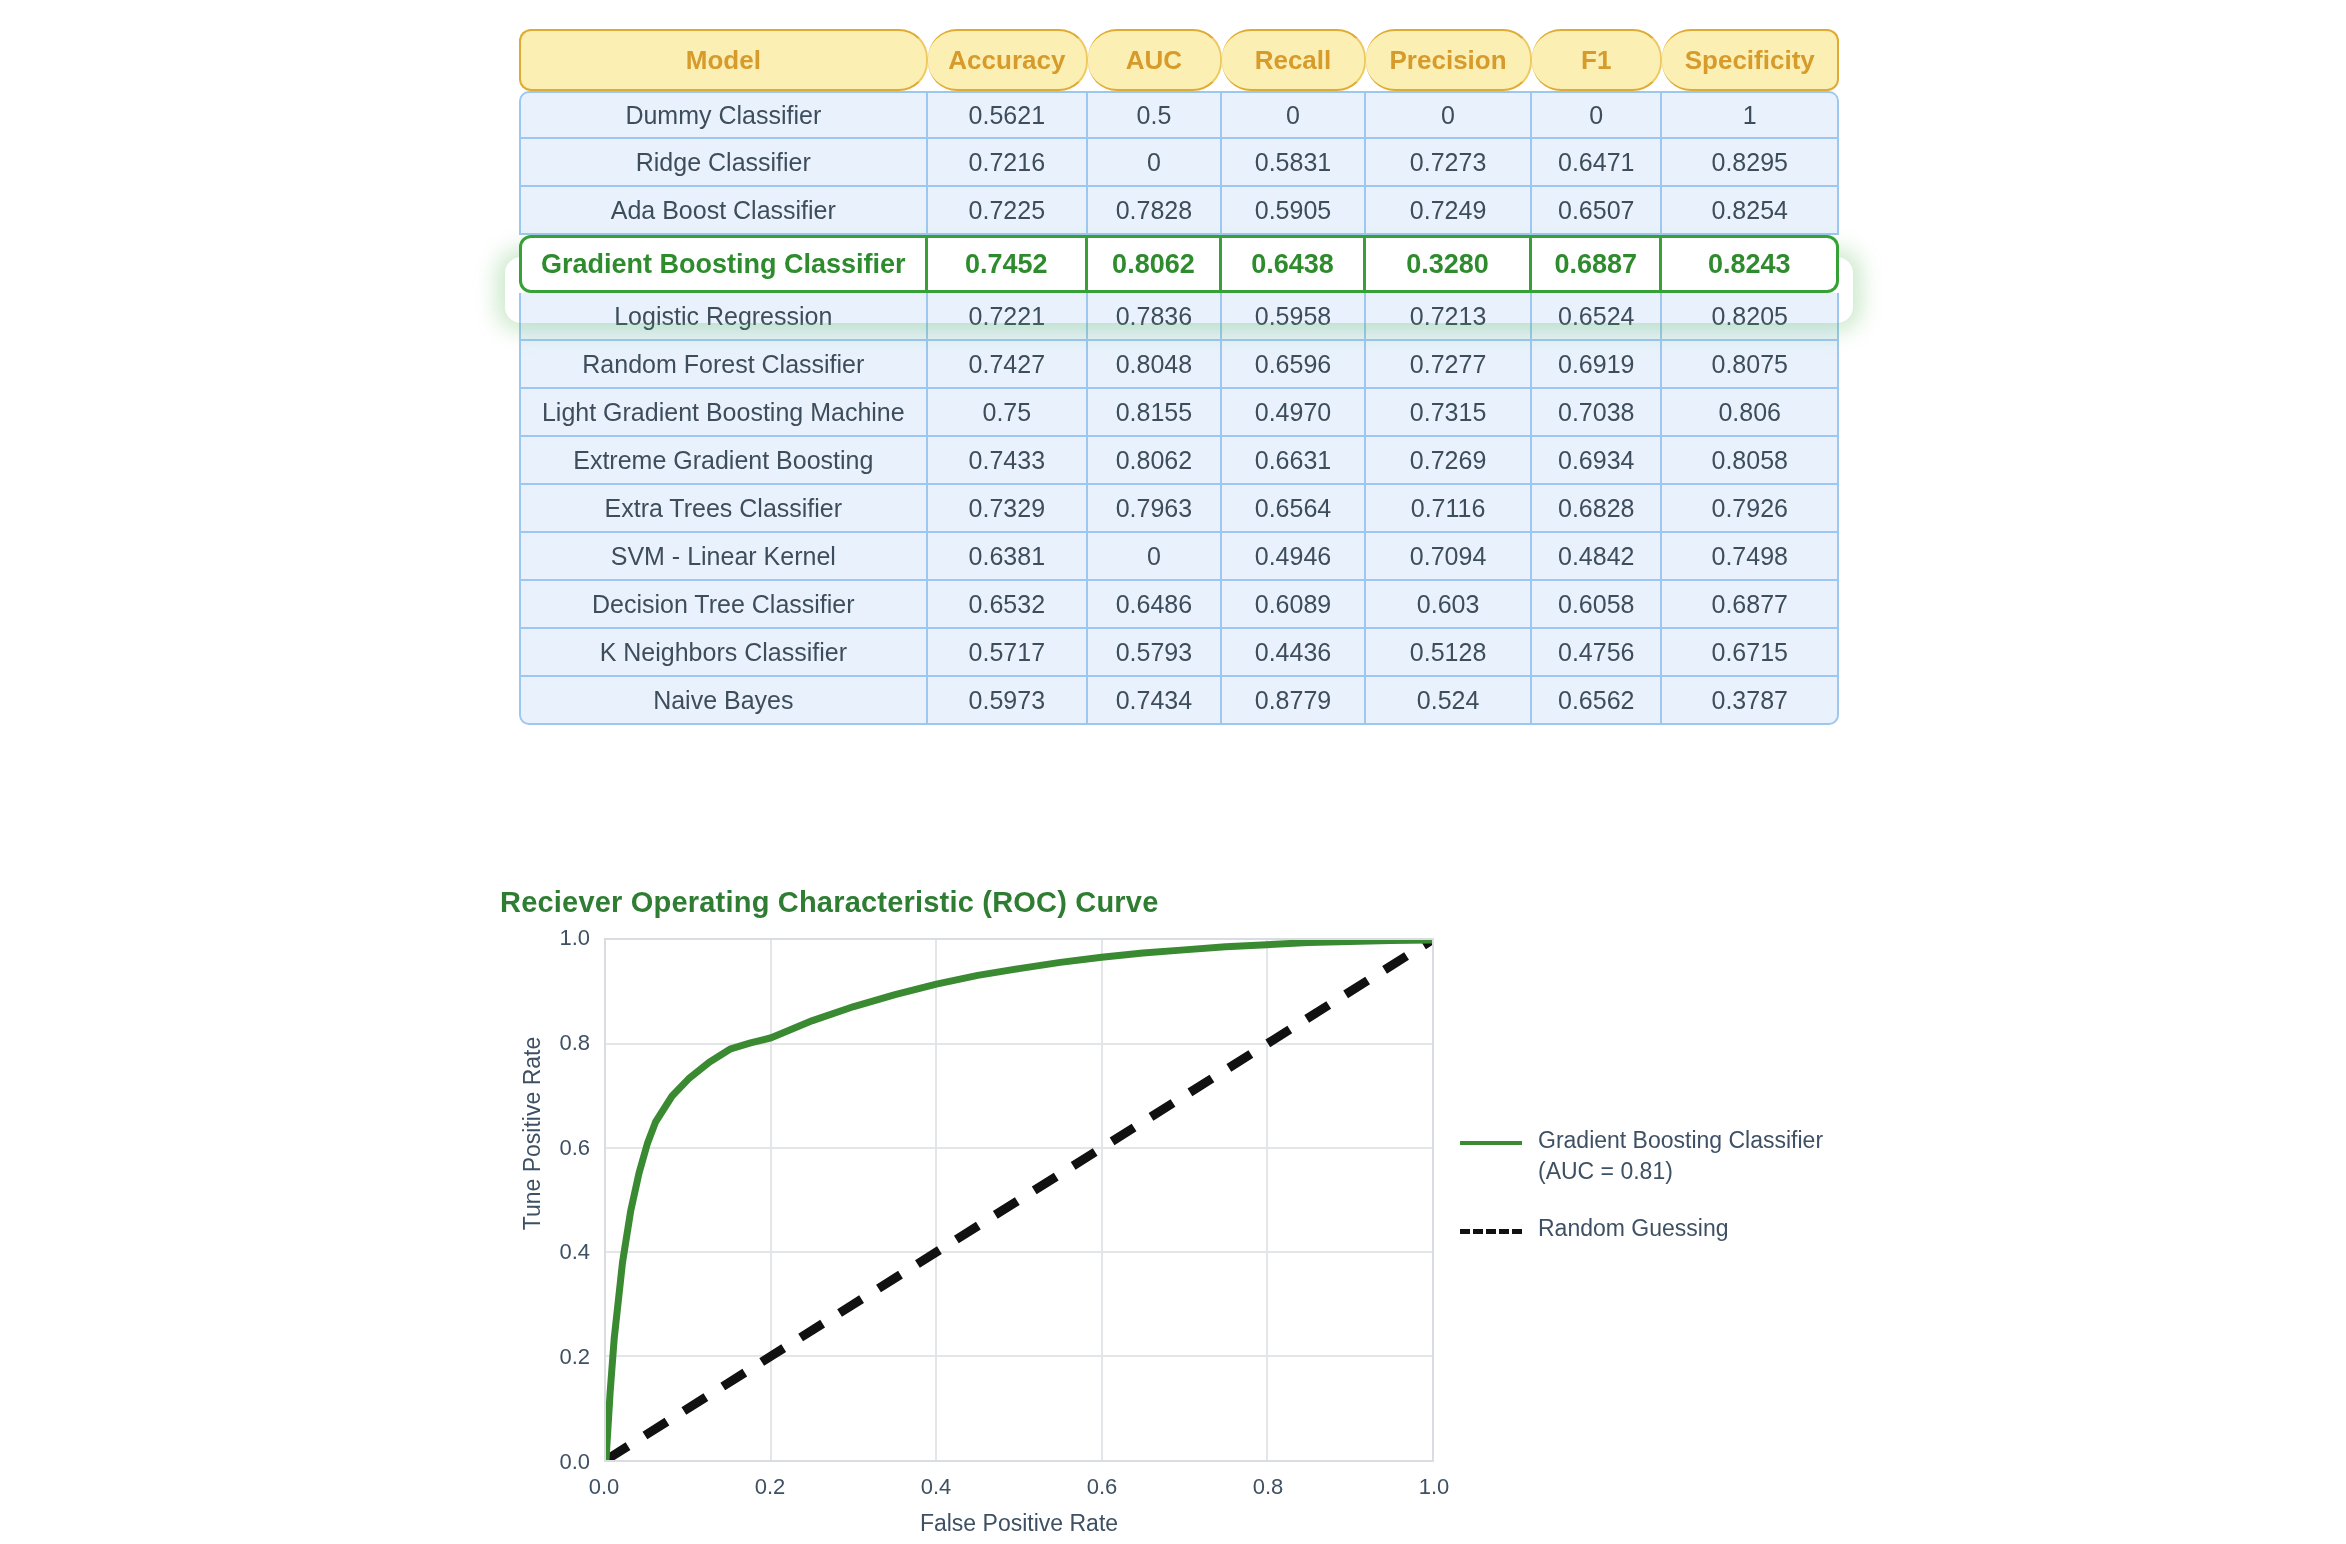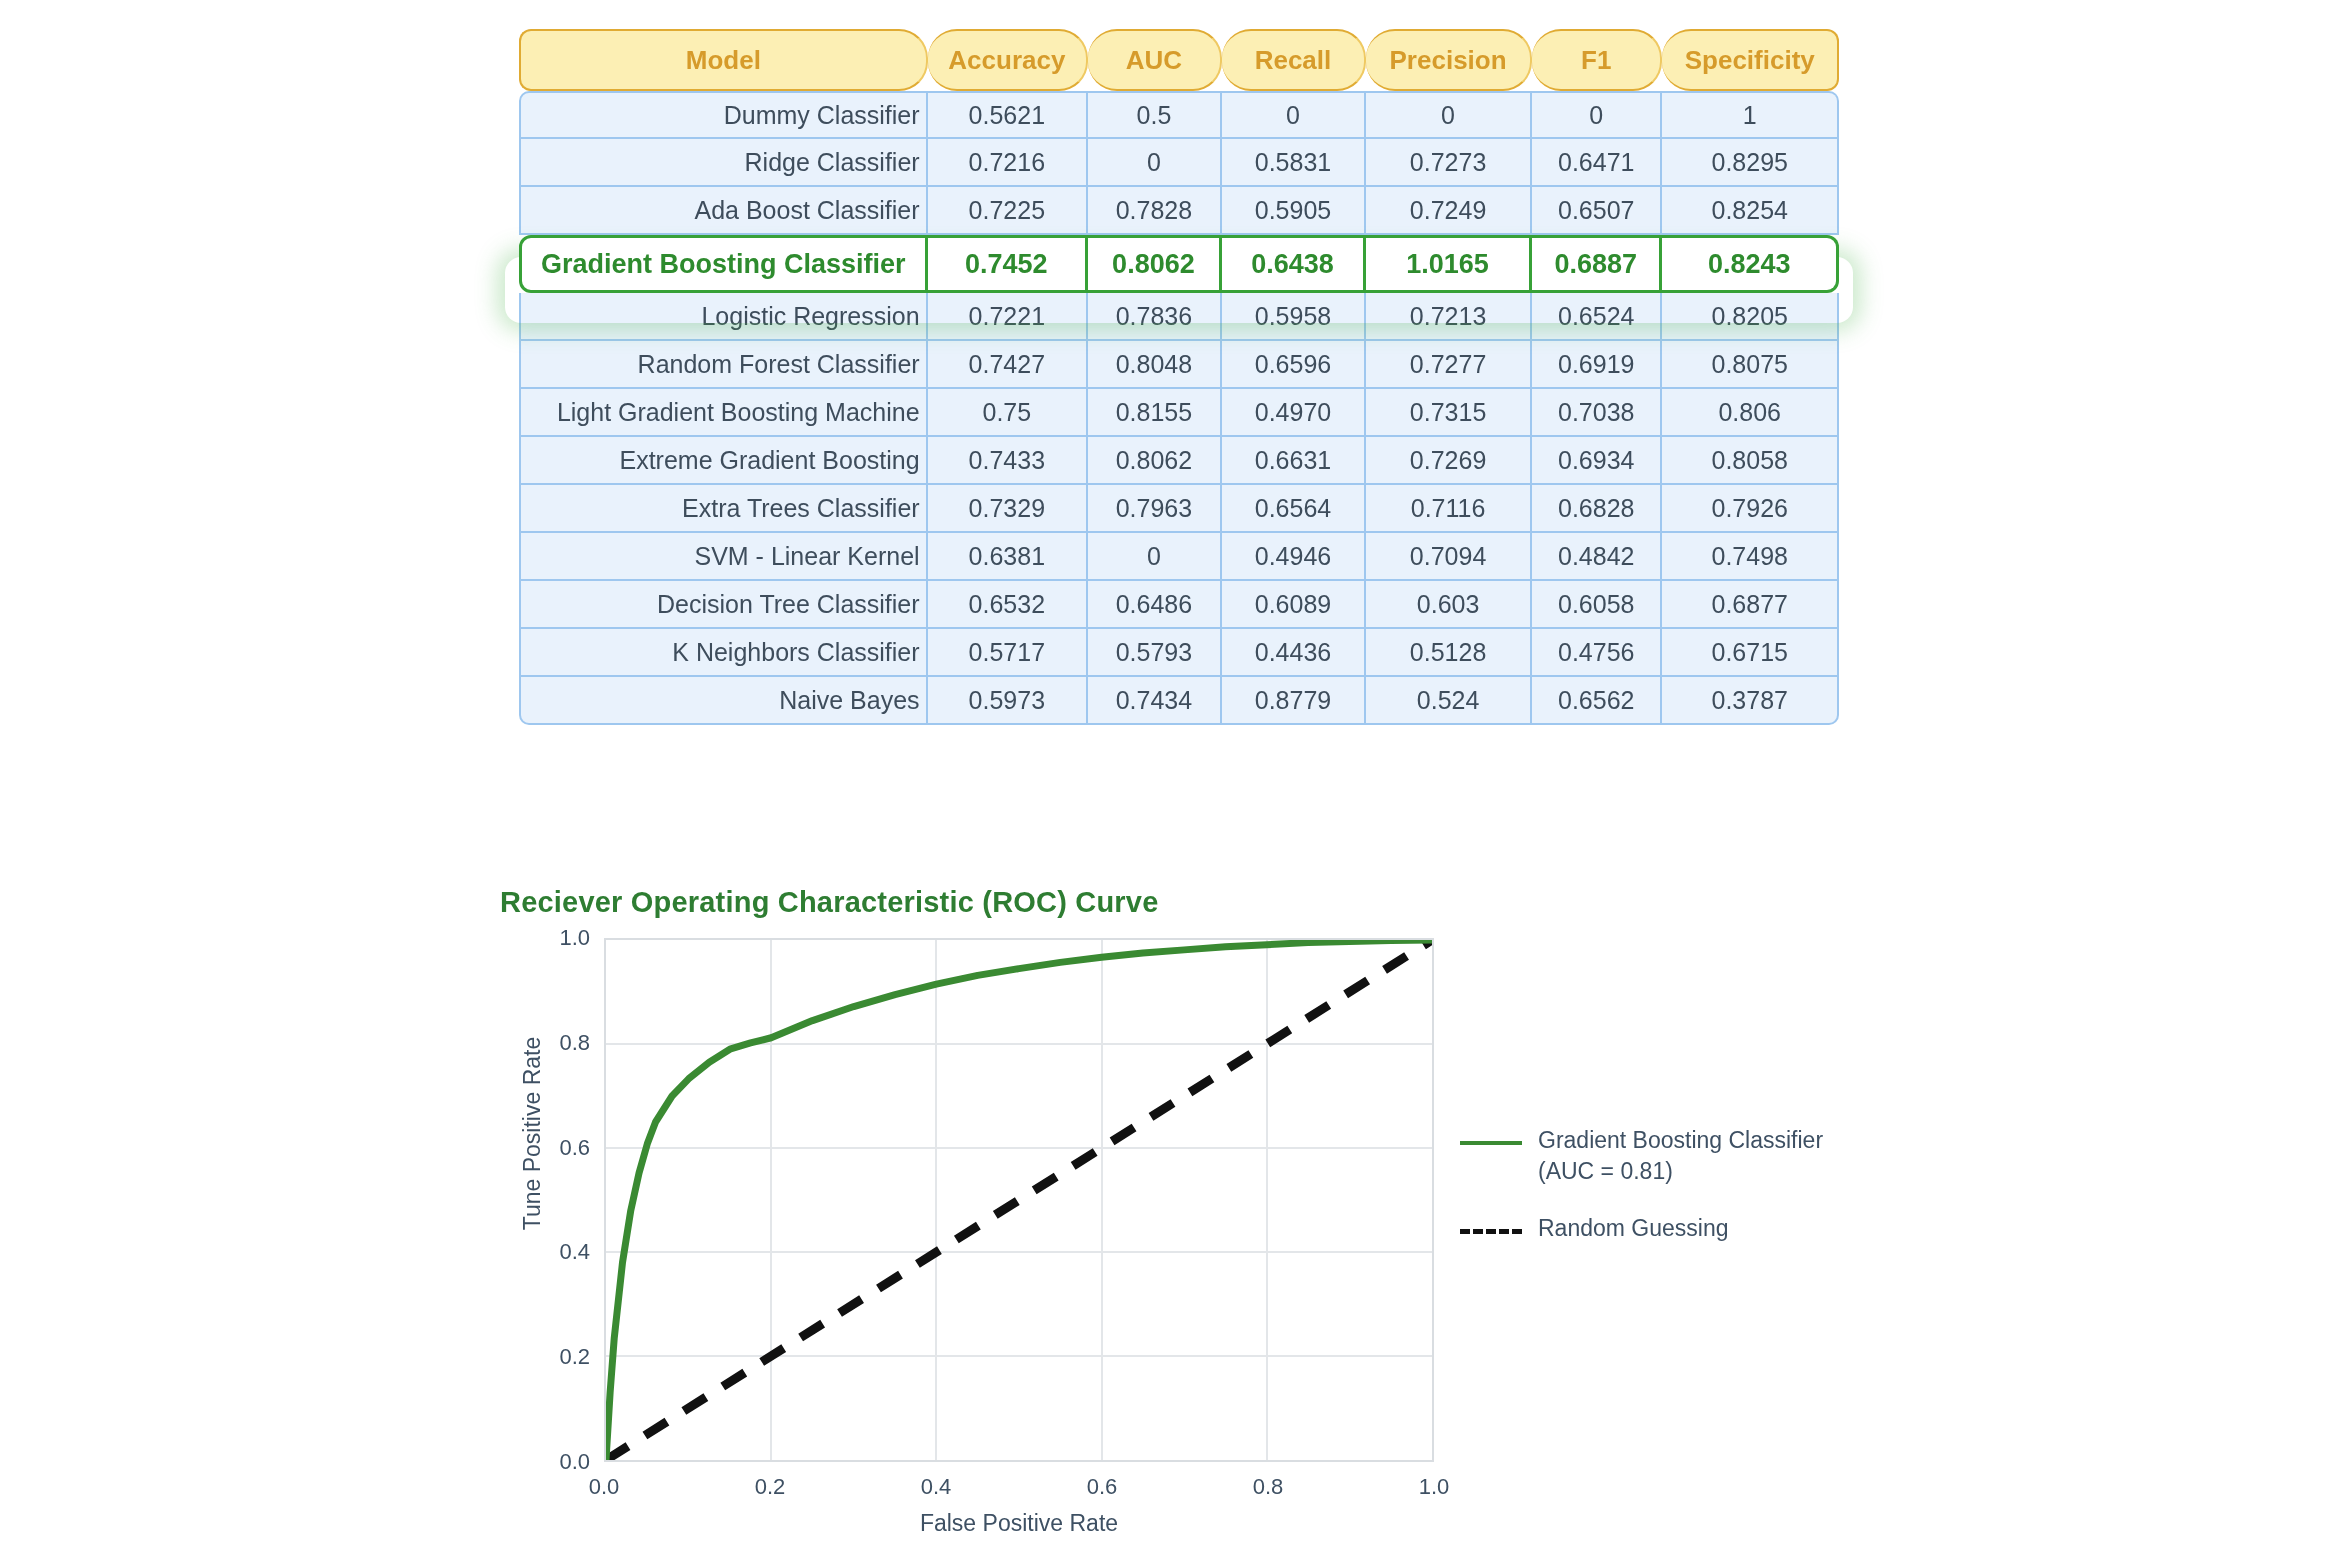--- a/index.html
+++ b/index.html
@@ -65,21 +65,20 @@
   }
 
   
   tbody tr.body-row td {
     background: #e9f2fc;
     border-bottom: 2px solid #9ec7ef;
     border-right: 2px solid #9ec7ef;
   }
   tbody tr.body-row td:first-child {
     border-left: 2px solid #9ec7ef;
-    text-align: right;
   }
   tbody tr.body-row td:last-child {
     border-right: 2px solid #9ec7ef;
   }
   tbody tr.body-row.first-body td {
     border-top: 2px solid #9ec7ef;
   }
   tbody tr.body-row.first-body td:first-child { border-top-left-radius: 10px; }
   tbody tr.body-row.first-body td:last-child  { border-top-right-radius: 10px; }
   tbody tr.body-row.last-body td:first-child  { border-bottom-left-radius: 10px; }
@@ -272,21 +271,21 @@
           <td>0.5905</td>
           <td>0.7249</td>
           <td>0.6507</td>
           <td>0.8254</td>
         </tr>
         <tr class="highlight-row">
           <td>Gradient Boosting Classifier</td>
           <td>0.7452</td>
           <td>0.8062</td>
           <td>0.6438</td>
-          <td>1.0165</td>
+          <td>0.3280</td>
           <td>0.6887</td>
           <td>0.8243</td>
         </tr>
         <tr class="body-row">
           <td>Logistic Regression</td>
           <td>0.7221</td>
           <td>0.7836</td>
           <td>0.5958</td>
           <td>0.7213</td>
           <td>0.6524</td>

